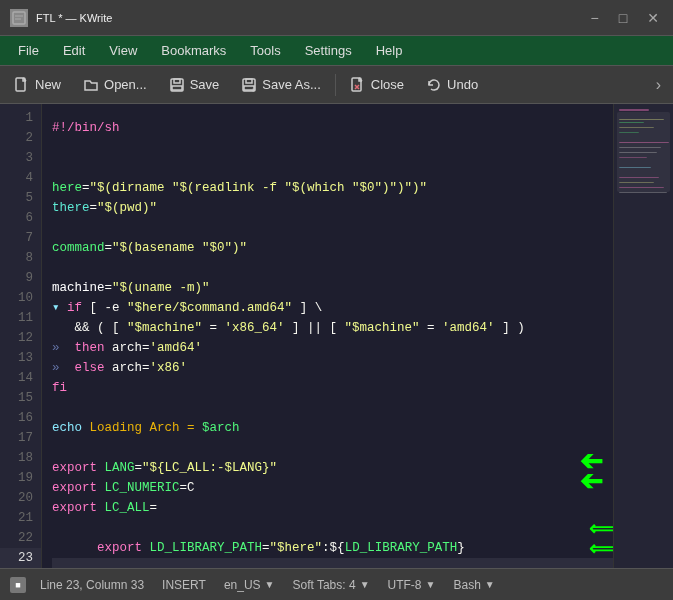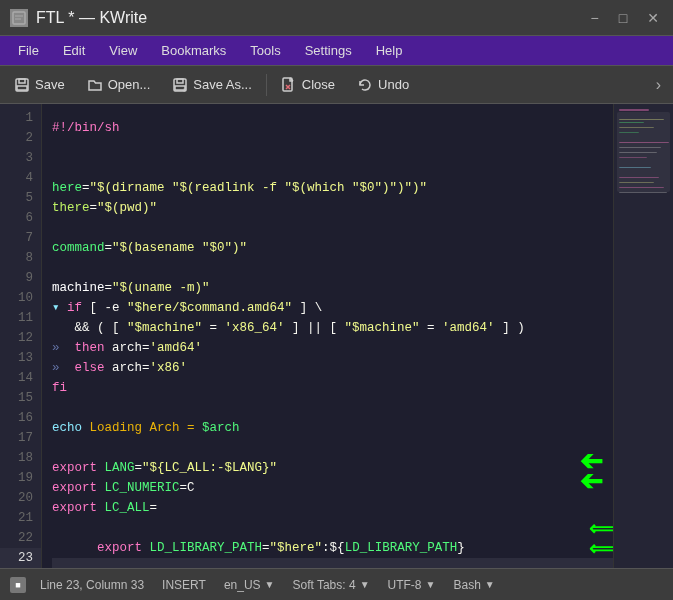--- a/index.html
+++ b/index.html
@@ -33,40 +33,40 @@
       height: 18px;
       background: #888;
       display: flex;
       align-items: center;
       justify-content: center;
       font-size: 11px;
       color: #fff;
     }
     #title-text {
       color: #eee;
-      font-size: 16px;
+      font-size: 11px;
       text-align: right;
     }
     #title-bar-controls {
       display: flex;
       align-items: center;
       gap: 12px;
     }
     .window-btn {
       font-size: 14px;
       color: #aaa;
       cursor: pointer;
       background: none;
       border: none;
       padding: 2px 4px;
     }
 
     
     #menu-bar {
-      background: #4c1d95;
+      background: #14532d;
       height: 30px;
       display: flex;
       align-items: center;
       padding: 0 8px;
       gap: 4px;
       border-bottom: 1px solid #555;
     }
     .menu-item {
       padding: 4px 10px;
       color: #ddd;
@@ -252,35 +252,43 @@
   <span class="menu-item">Edit</span>
   <span class="menu-item">View</span>
   <span class="menu-item">Bookmarks</span>
   <span class="menu-item">Tools</span>
   <span class="menu-item">Settings</span>
   <span class="menu-item">Help</span>
 </div>
 
 <div id="toolbar">
 
+  <button class="toolbar-btn">
+    <svg viewBox="0 0 16 16" stroke="#ccc" stroke-width="1.5" fill="none">
+      <rect x="2" y="1" width="9" height="13" rx="1"></rect>
+      <path d="M9 1l3 3"></path>
+      <path d="M9 1v3h3"></path>
+    </svg>
+    <span>New</span>
+  </button>
+
+  <button class="toolbar-btn">
+    <svg viewBox="0 0 16 16" stroke="#ccc" stroke-width="1.5" fill="none">
+      <path d="M2 4h5l1.5 2H14v7H2z"></path>
+    </svg>
+    <span>Open...</span>
+  </button>
 
   <button class="toolbar-btn">
     <svg viewBox="0 0 16 16" stroke="#ccc" stroke-width="1.5" fill="none">
       <rect x="2" y="2" width="12" height="12" rx="1"></rect>
       <rect x="5" y="2" width="6" height="4"></rect>
       <rect x="3" y="9" width="10" height="4"></rect>
     </svg>
     <span>Save</span>
-  </button>
-
-  <button class="toolbar-btn">
-    <svg viewBox="0 0 16 16" stroke="#ccc" stroke-width="1.5" fill="none">
-      <path d="M2 4h5l1.5 2H14v7H2z"></path>
-    </svg>
-    <span>Open...</span>
   </button>
 
   <button class="toolbar-btn">
     <svg viewBox="0 0 16 16" stroke="#ccc" stroke-width="1.5" fill="none">
       <rect x="2" y="2" width="12" height="12" rx="1"></rect>
       <rect x="5" y="2" width="6" height="4"></rect>
       <rect x="3" y="9" width="10" height="4"></rect>
       <text x="10" y="16" font-size="7" fill="#ccc" stroke="none">+</text>
     </svg>
     <span>Save As...</span>
@@ -339,21 +347,21 @@
   <div id="code-area">
 
     <div class="code-line"><span style="color:#ff79c6">#!/bin/sh</span></div>
 
     <div class="code-line"></div>
 
     <div class="code-line"></div>
 
     <div class="code-line"><span style="color:#50fa7b">here</span><span style="color:#f8f8f2">=</span><span style="color:#f1fa8c">"$(dirname "$(readlink -f "$(which "$0")")")"</span></div>
 
-    <div class="code-line"><span style="color:#bef264">there</span><span style="color:#f8f8f2">=</span><span style="color:#f1fa8c">"$(pwd)"</span></div>
+    <div class="code-line"><span style="color:#5eead4">there</span><span style="color:#f8f8f2">=</span><span style="color:#f1fa8c">"$(pwd)"</span></div>
 
     <div class="code-line"></div>
 
     <div class="code-line"><span style="color:#50fa7b">command</span><span style="color:#f8f8f2">=</span><span style="color:#f1fa8c">"$(basename "$0")"</span></div>
 
     <div class="code-line"></div>
 
     <div class="code-line"><span style="color:#ffffff">machine</span><span style="color:#f8f8f2">=</span><span style="color:#f1fa8c">"$(uname -m)"</span></div>
 
     <div class="code-line"><span style="color:#8be9fd">▾</span> <span style="color:#ff79c6">if</span> <span style="color:#f8f8f2">[ -e </span><span style="color:#f1fa8c">"$here/$command.amd64"</span><span style="color:#f8f8f2"> ] \</span></div>

